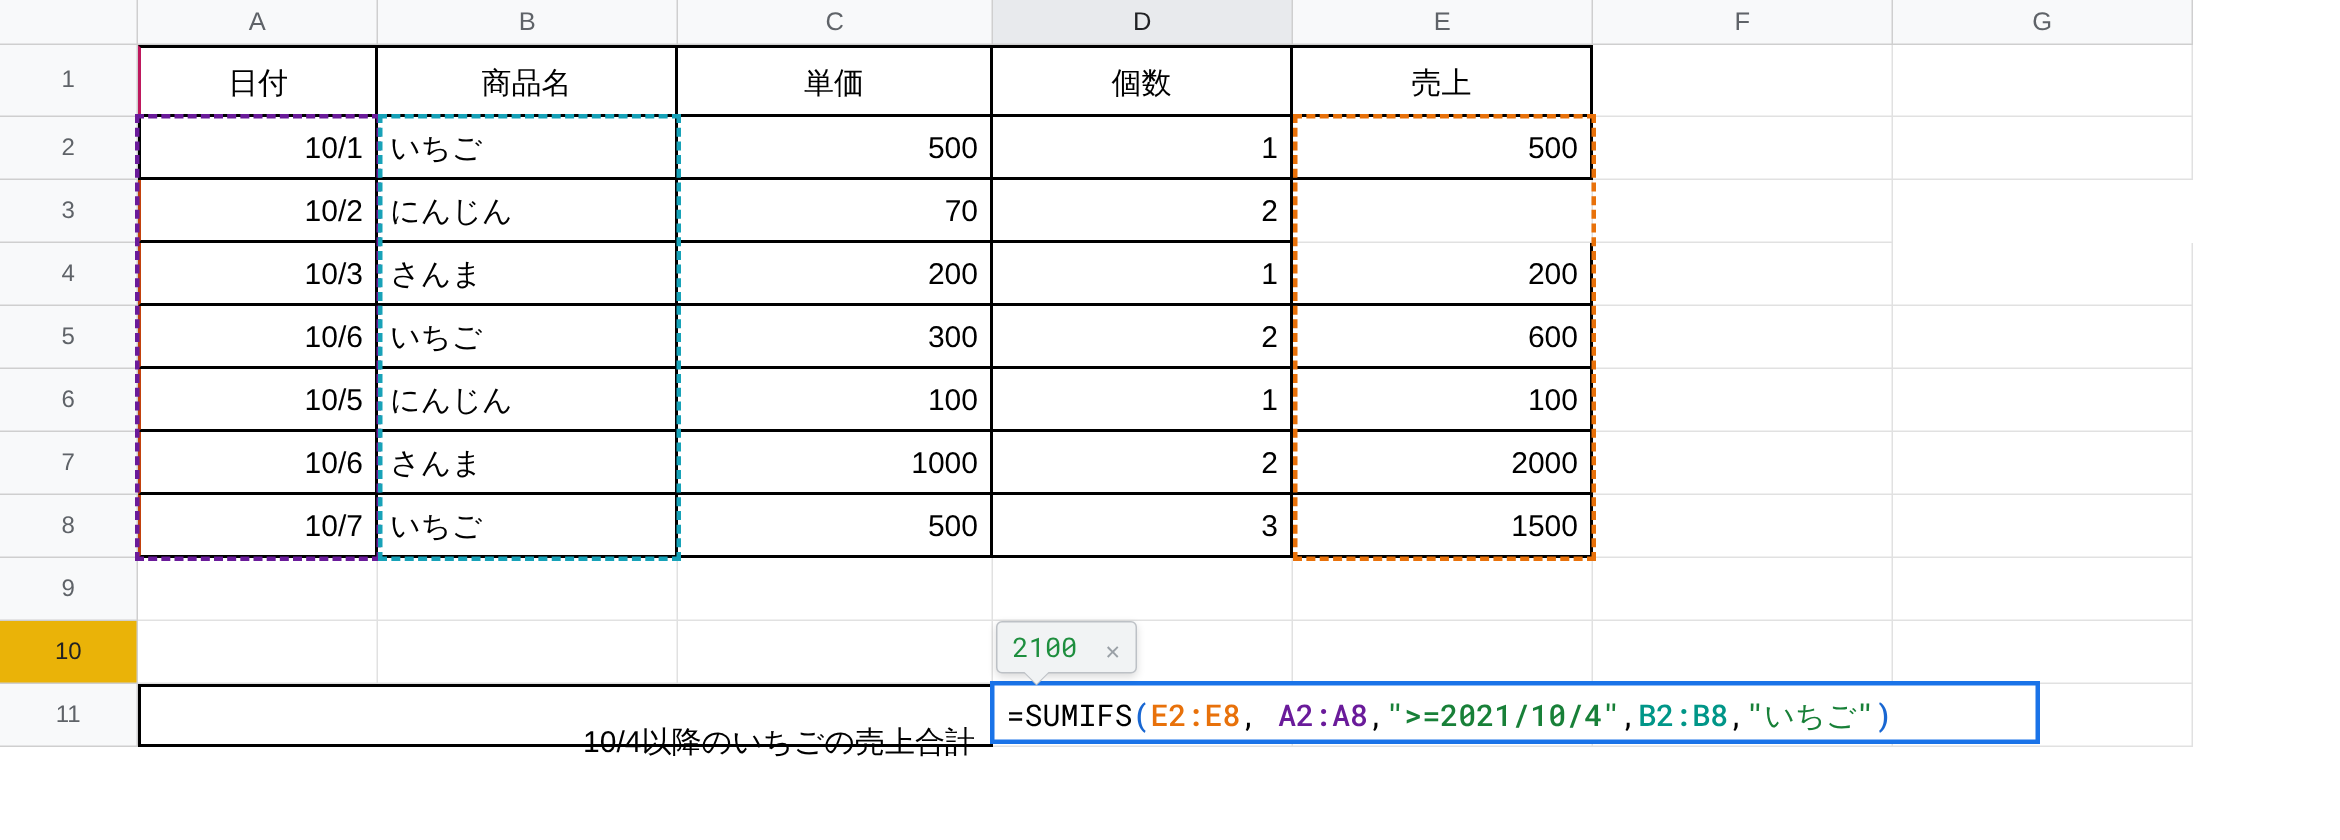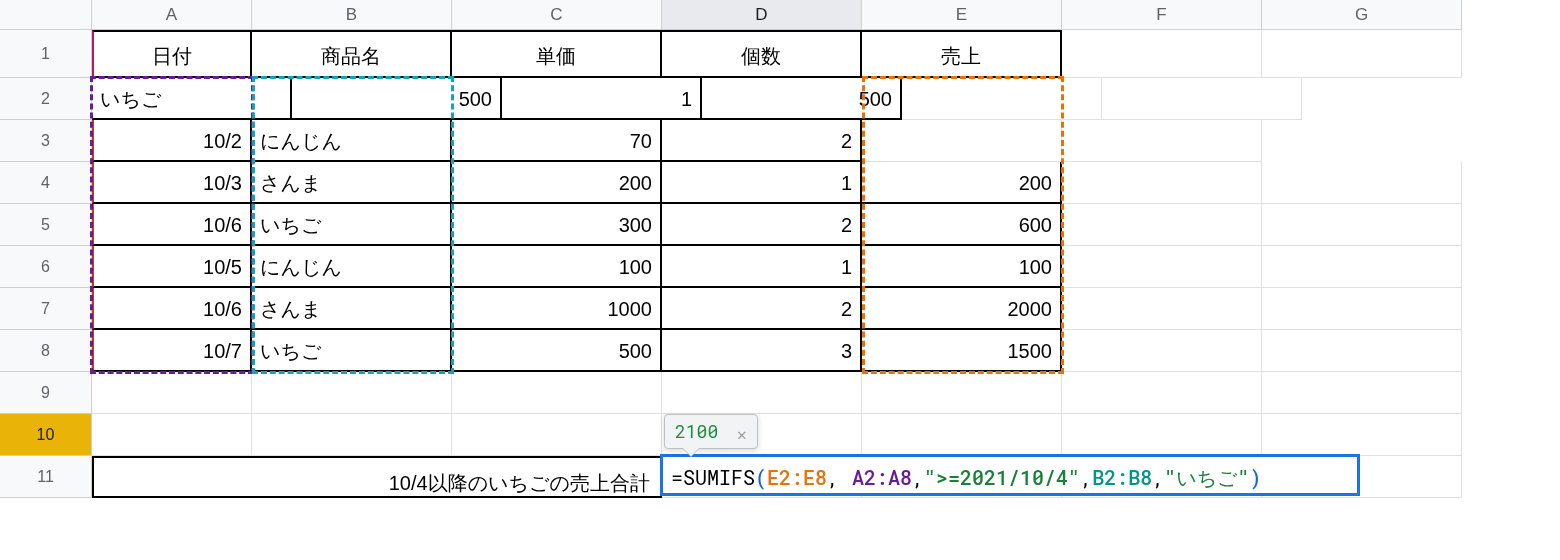--- a/index.html
+++ b/index.html
@@ -171,21 +171,21 @@
     }
 
     
     .desc-merged {
       position: absolute;
       border-top: 2px solid #000;
       border-bottom: 2px solid #000;
       border-left: 2px solid #000;
       border-right: 2px solid #000;
       text-align: right;
-      padding: 4px 10px;
+      padding: 16px 10px;
       line-height: 42px;
       font-size: 20px;
       background: #fff;
     }
 
     
     .wA { width: 160px; }
     .wB { width: 200px; }
     .wC { width: 210px; }
     .wD { width: 200px; }
@@ -229,20 +229,21 @@
       <div class="cell A wA ctr">日付</div>
       <div class="cell B wB ctr">商品名</div>
       <div class="cell C wC ctr">単価</div>
       <div class="cell D wD ctr">個数</div>
       <div class="cell E wE ctr">売上</div>
       <div class="cell wF"></div>
       <div class="cell wG"></div>
     </div>
 
     <div class="row r2 data">
+      <div class="cell A wA num">10/1</div>
       <div class="cell B wB txt">いちご</div>
       <div class="cell C wC num">500</div>
       <div class="cell D wD num">1</div>
       <div class="cell E wE num">500</div>
       <div class="cell wF"></div>
       <div class="cell wG"></div>
     </div>
     <div class="row r3 data">
       <div class="cell A wA num">10/2</div>
       <div class="cell B wB txt">にんじん</div>

